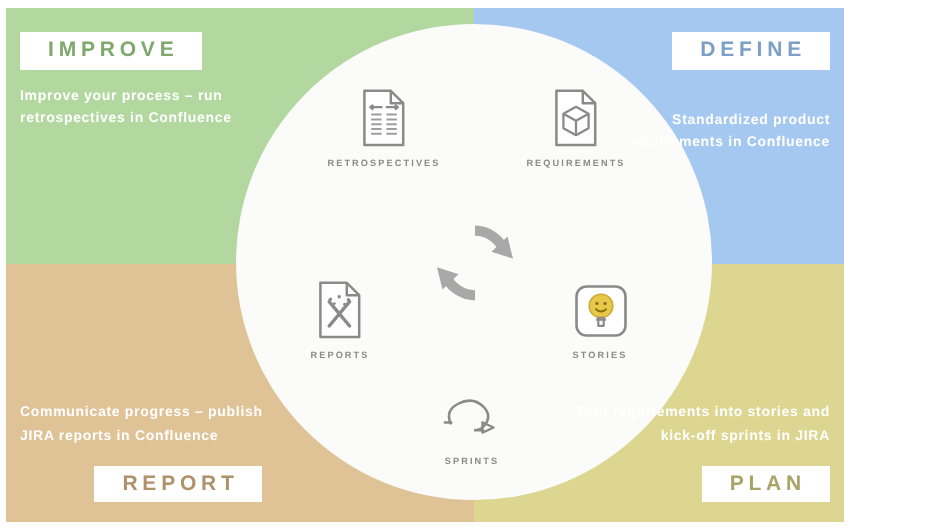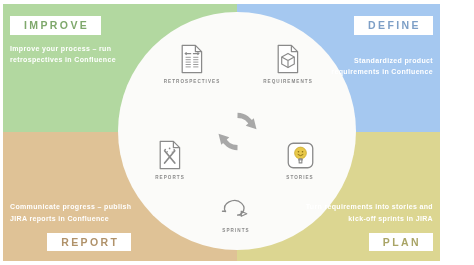--- a/index.html
+++ b/index.html
@@ -10,21 +10,20 @@
   body {
     font-family: "Liberation Sans", sans-serif;
   }
 
   #stage {
     position: relative;
     width: 425px;
     height: 265px;
     overflow: hidden;
     background: #ffffff;
-    padding-left: 18px;
   }
 
   
   .quad {
     position: absolute;
     width: 237px;
     height: 132px;
   }
   .quad.improve { left: 0;     top: 0;    background: #b2d8a0; }
   .quad.define  { left: 237px; top: 0;    background: #a5c8f0; }

